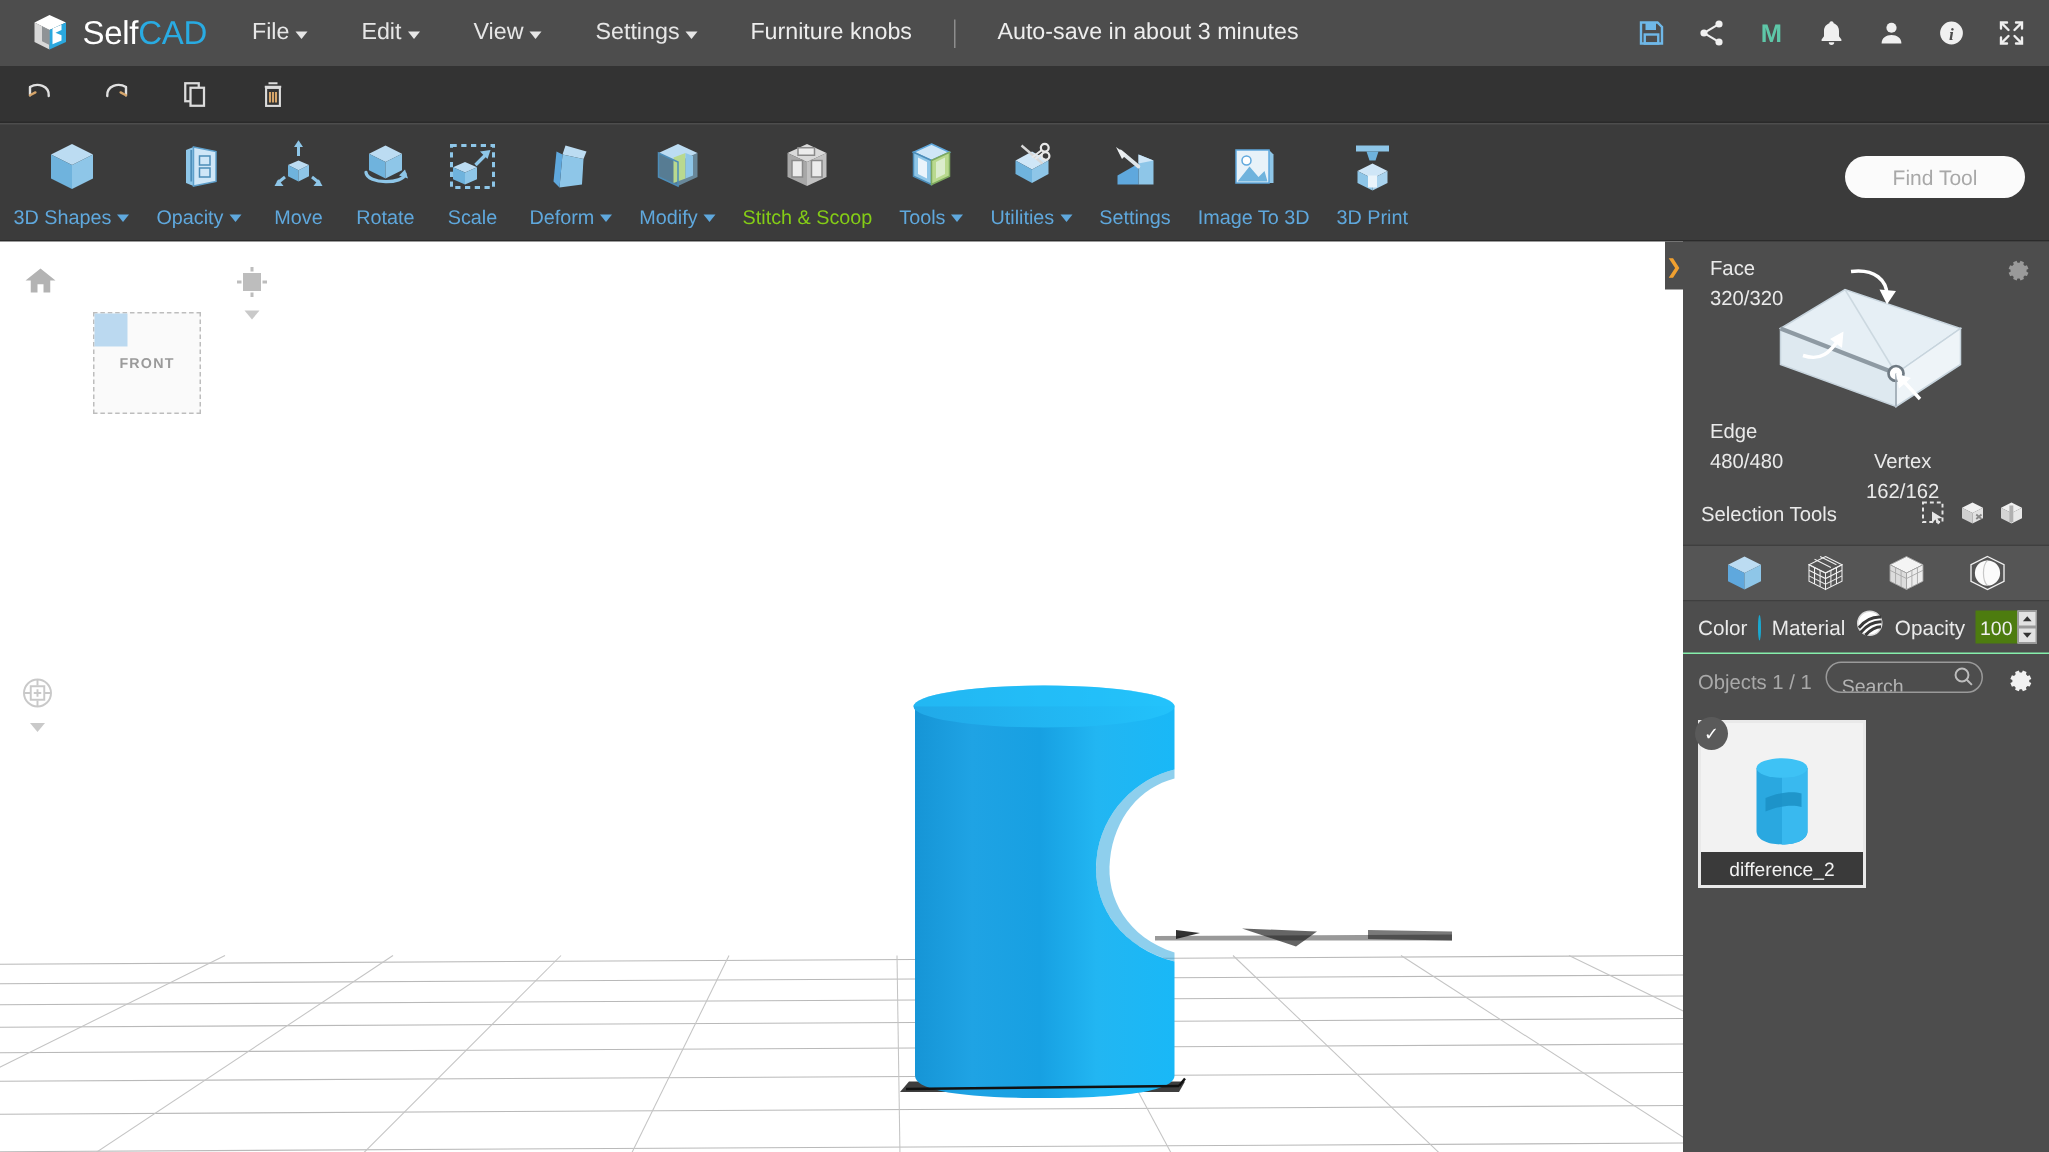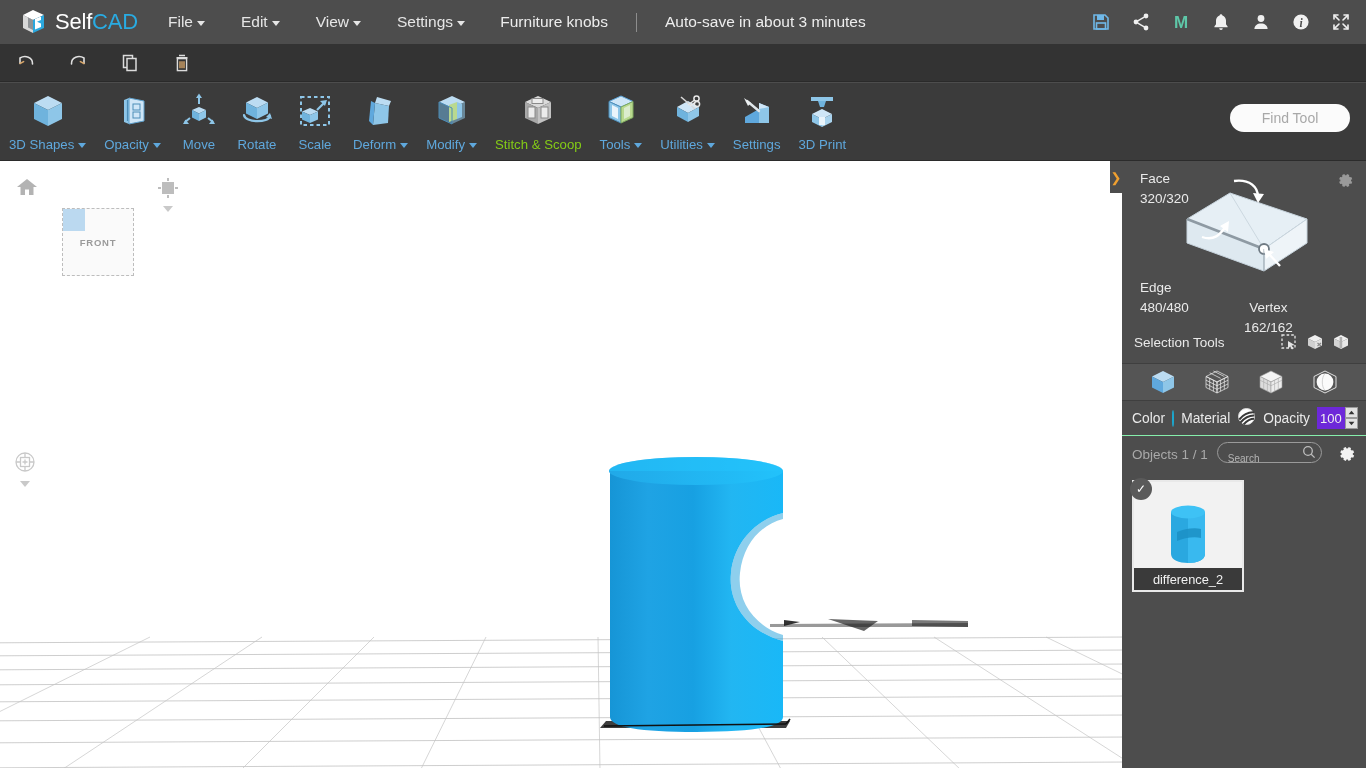--- a/index.html
+++ b/index.html
@@ -145,40 +145,40 @@
     height: 35px; display: flex; align-items: center; gap: 7px;
     padding: 0 8px 0 10px; background: #4d4d4d; border-bottom: 1px solid #86efac;
   }
   .mat-lbl { font-size: 13.8px; color: #eaeaea; white-space: nowrap; }
   .color-swatch {
     width: 17px; height: 17px; border-radius: 50%; background: #29c4f0;
     cursor: pointer; border: 1px solid #1aa8d0;
   }
   .opacity-wrap { display: flex; align-items: center; margin-left: auto; }
   .opacity-val {
-    width: 28px; height: 22px; background: #6d28d9; border: none;
+    width: 28px; height: 22px; background: #4d7c0f; border: none;
     color: #f0f0f0; font-size: 13px; text-align: left; padding-left: 3px;
     font-family: "Liberation Sans", sans-serif; outline: none;
   }
   .spinner { display: flex; flex-direction: column; width: 13px; height: 22px; }
   .spin-btn {
     flex: 1; background: #e2e2e2; border: 1px solid #9a9a9a;
     display: flex; align-items: center; justify-content: center; cursor: pointer;
   }
   .spin-btn svg { display: block; }
 
   .objhdr {
     height: 36px; display: flex; align-items: center; gap: 9px;
     padding: 0 10px; background: #4d4d4d;
   }
   .obj-count { font-size: 13.5px; color: #a9a9a9; }
   .obj-search-wrap { position: relative; }
   .obj-search {
     width: 105px; height: 21px; border-radius: 11px; background: transparent;
-    border: 1px solid #9a9a9a; color: #5eead4; font-size: 10px;
+    border: 1px solid #9a9a9a; color: #5eead4; font-size: 13px;
     padding: 12px 22px 0 10px; outline: none;
     font-family: "Liberation Sans", sans-serif;
   }
   .obj-search::placeholder { color: #b4b4b4; }
   .obj-search-ic { position: absolute; right: 6px; top: 3px; pointer-events: none; }
   .obj-gear { margin-left: auto; cursor: pointer; display: flex; }
 
   .objlist { padding: 8px 0 0 10px; display: flex; flex-wrap: wrap; gap: 8px; }
   .objcard {
     position: relative; width: 112px; height: 112px;
@@ -479,20 +479,31 @@
           <polygon points="22,12 32,16 32,32 22,32" fill="#8ec6e8"></polygon>
           <polygon points="22,12 32,16 22,18" fill="#cfe6f7"></polygon>
           <polygon points="8,26 22,18 22,32 8,32" fill="#5fa8dd"></polygon>
           <path d="M10 10 L22 20" stroke="#dfe6ea" stroke-width="2.4" stroke-linecap="round"></path>
           <polygon points="7,7 14,12 11,15" fill="#eceff1"></polygon>
         </svg>
       </span>
       <span class="tool-lbl">Settings</span>
     </div>
 
+    <div class="tool">
+      <span class="tool-ico">
+        <svg width="40" height="40" viewBox="0 0 40 40">
+          <polygon points="8,9 30,9 33,12 33,31 11,31 8,28" fill="#8ec6e8"></polygon>
+          <rect x="8" y="9" width="22" height="22" fill="#e8f2f9" stroke="#5fa8dd"></rect>
+          <circle cx="15" cy="16" r="3" fill="#ffffff" stroke="#5fa8dd"></circle>
+          <polygon points="9,30 17,20 23,27 27,23 29,30" fill="#6fb3dd"></polygon>
+        </svg>
+      </span>
+      <span class="tool-lbl">Image To 3D</span>
+    </div>
 
     <div class="tool">
       <span class="tool-ico">
         <svg width="40" height="40" viewBox="0 0 40 40">
           <rect x="9" y="6" width="22" height="4" fill="#8ec6e8"></rect>
           <polygon points="16,10 24,10 22,16 18,16" fill="#6fb3dd"></polygon>
           <polygon points="20,18 30,23 20,28 10,23" fill="#cfe6f7"></polygon>
           <polygon points="10,23 20,28 20,36 10,31" fill="#8ec6e8"></polygon>
           <polygon points="20,28 30,23 30,31 20,36" fill="#a9d3ee"></polygon>
           <polygon points="17,26 23,26 23,34 17,34" fill="#eaf4fb"></polygon>

